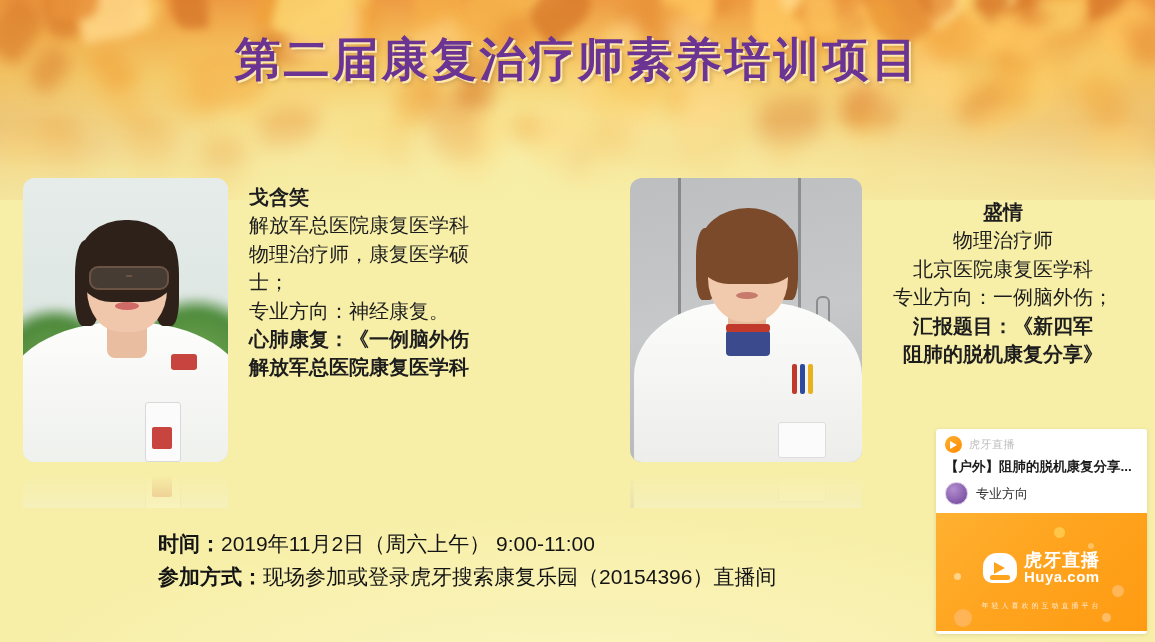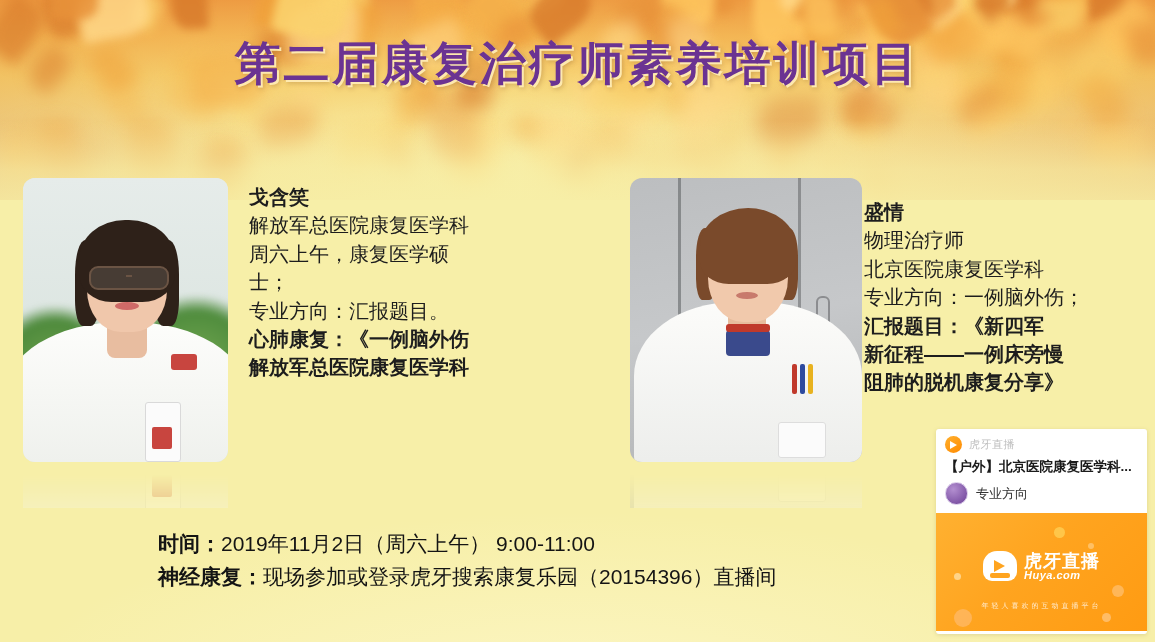--- a/index.html
+++ b/index.html
@@ -49,21 +49,21 @@
     position:absolute;left:0;bottom:0;width:1155px;height:260px;
     background:radial-gradient(ellipse 70% 100% at 50% 120%, rgba(252,246,196,.95) 0%, rgba(247,239,168,0) 70%);
   }
 
   
   .title-wrap{
     position:absolute;left:0;top:38px;width:1155px;text-align:center;
     line-height:1.13;
   }
   .title-line{
-    font-family:Liberation Serif, serif;
+    font-family:Liberation Mono, monospace;
     font-weight:bold;
     font-size:46px;
     letter-spacing:3px;
     color:#6B3392;
     text-shadow:
       2px 2px 0 rgba(255,236,180,.95),
       3px 3px 5px rgba(120,70,30,.32);
   }
   .title-line.l2{font-size:47px;}
 
@@ -117,21 +117,21 @@
   .pB-pens{position:absolute;left:162px;top:186px;width:26px;height:32px;}
   .pB-pens b{position:absolute;top:0;width:5px;height:30px;border-radius:2px;display:block;}
   .pB-badge{position:absolute;left:148px;bottom:4px;width:46px;height:34px;background:#fbfbfb;border:1px solid #ddd;border-radius:3px;}
 
   
   .sp-text{position:absolute;color:#1d1d1d;}
   .sp-name{font-size:20px;font-weight:bold;line-height:1.42;}
   .sp-line{font-size:20px;line-height:1.42;white-space:nowrap;}
   .sp-line.bold{font-weight:bold;}
   .spA{left:249px;top:183px;}
-  .spB{left:864px;top:198px;}
+  .spB{left:893px;top:198px;text-align:center;}
 
   
   .info{position:absolute;left:158px;top:528px;color:#141414;}
   .info-row{font-size:21px;line-height:1.56;white-space:nowrap;}
   .info-label{font-weight:bold;}
 
   
   .huya-card{
     position:absolute;left:936px;top:429px;width:211px;height:205px;
     background:#ffffff;border-radius:3px;overflow:hidden;
@@ -173,21 +173,21 @@
   }
   .huya-tiger:before{
     content:"";position:absolute;left:11px;top:9px;
     border-left:11px solid #ffa41f;border-top:6px solid transparent;border-bottom:6px solid transparent;
   }
   .huya-tiger:after{
     content:"";position:absolute;left:7px;bottom:3px;width:20px;height:5px;background:#ffa41f;border-radius:2px;
   }
   .huya-wordmark{color:#fff;line-height:1.0;}
   .huya-cn{font-size:18px;font-weight:bold;letter-spacing:1px;}
-  .huya-en{font-size:11px;font-weight:bold;letter-spacing:.5px;font-style:italic;}
+  .huya-en{font-size:15px;font-weight:bold;letter-spacing:.5px;}
   .huya-slogan{
     position:absolute;left:0;right:0;top:88px;text-align:center;
     font-size:7px;color:rgba(255,255,255,.8);letter-spacing:3px;
   }
 </style>
 </head>
 <body>
 
 <div id="poster">
 
@@ -379,23 +379,23 @@
         <div class="pA-coat"></div>
         <div class="pA-badge">
           <i></i>
         </div>
     </div>
   </div>
 
   <div class="sp-text spA">
     <div class="sp-name">戈含笑</div>
     <div class="sp-line">解放军总医院康复医学科</div>
-    <div class="sp-line">周六上午，康复医学硕</div>
+    <div class="sp-line">物理治疗师，康复医学硕</div>
     <div class="sp-line">士；</div>
-    <div class="sp-line">专业方向：汇报题目。</div>
+    <div class="sp-line">专业方向：神经康复。</div>
     <div class="sp-line bold">心肺康复：《一例脑外伤</div>
     <div class="sp-line bold">解放军总医院康复医学科</div>
   </div>
 
   <div class="photo pB">
     <div class="inner">
       <div class="pB-bg"></div>
       <div class="pB-seam1"></div>
         <div class="pB-seam2"></div>
         <div class="pB-handle"></div>
@@ -422,39 +422,38 @@
         <div class="pB-badge"></div>
     </div>
   </div>
 
   <div class="sp-text spB">
     <div class="sp-name">盛情</div>
     <div class="sp-line">物理治疗师</div>
     <div class="sp-line">北京医院康复医学科</div>
     <div class="sp-line">专业方向：一例脑外伤；</div>
     <div class="sp-line bold">汇报题目：《新四军</div>
-    <div class="sp-line bold">新征程——一例床旁慢</div>
     <div class="sp-line bold">阻肺的脱机康复分享》</div>
   </div>
 
   <div class="info">
     <div class="info-row">
       <span class="info-label">时间：</span><span>2019年11月2日（周六上午） 9:00-11:00</span>
     </div>
     <div class="info-row">
-      <span class="info-label">神经康复：</span><span>现场参加或登录虎牙搜索康复乐园（20154396）直播间</span>
+      <span class="info-label">参加方式：</span><span>现场参加或登录虎牙搜索康复乐园（20154396）直播间</span>
     </div>
   </div>
 
   <div class="huya-card">
     <div class="huya-head">
       <span class="huya-logo"></span>
       <span class="huya-brand">虎牙直播</span>
     </div>
-    <div class="huya-title">【户外】北京医院康复医学科...</div>
+    <div class="huya-title">【户外】阻肺的脱机康复分享...</div>
     <div class="huya-chan">
       <span class="huya-avatar"></span>
       <span class="huya-chan-name">专业方向</span>
     </div>
     <div class="huya-thumb">
       <span class="bub" style="left:18px;top:60px;width:7px;height:7px;background:#fff6d8;"></span>
       <span class="bub" style="left:118px;top:14px;width:11px;height:11px;background:#ffe16b;"></span>
       <span class="bub" style="left:152px;top:30px;width:6px;height:6px;background:#ffd9a0;"></span>
       <span class="bub" style="left:18px;top:96px;width:18px;height:18px;background:#ffc79a;opacity:.45;"></span>
       <span class="bub" style="left:176px;top:72px;width:12px;height:12px;background:#ffcf9a;opacity:.5;"></span>

